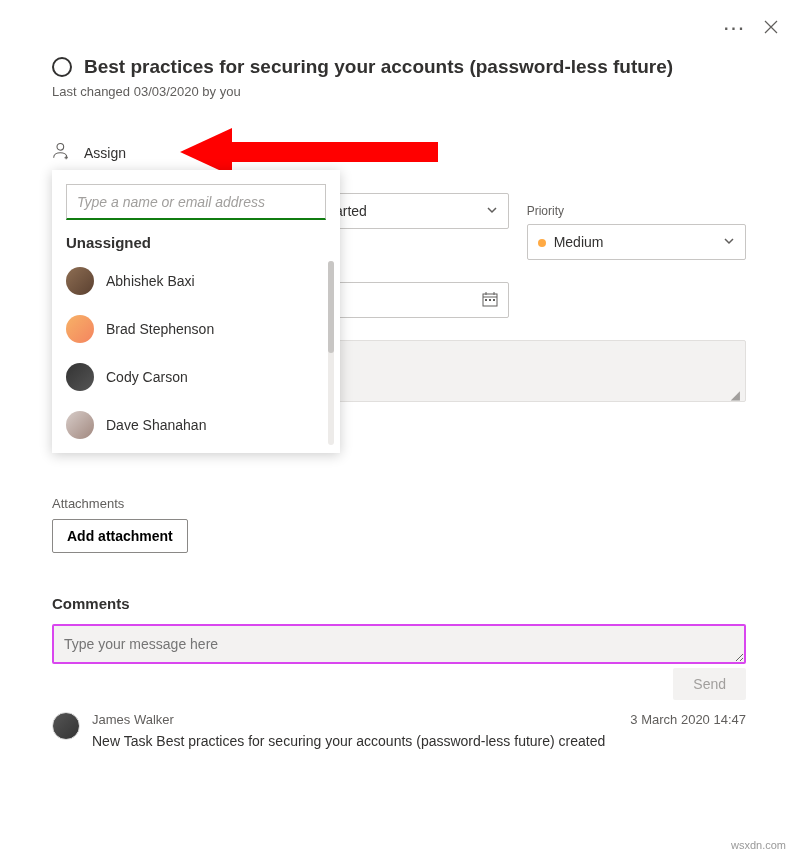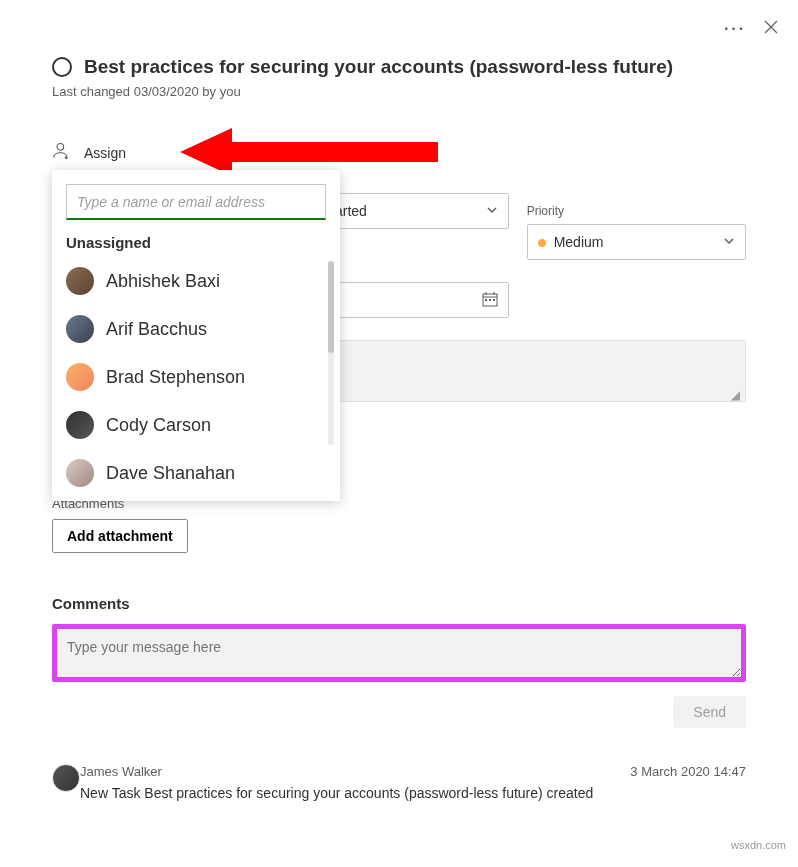--- a/index.html
+++ b/index.html
@@ -25,41 +25,41 @@
     .date-row { margin-top: 22px; display: flex; gap: 18px; }
     .date-input { border: 1px solid #c8c6c4; height: 36px; display: flex; align-items: center; justify-content: space-between; padding: 0 10px; border-radius: 2px; font-size: 14px; color: #605e5c; width: 220px; }
     .notes-field { margin-top: 22px; }
     .desc-textarea { width: 100%; border: 1px solid #e1dfdd; background: #f3f2f1; height: 62px; padding: 10px; font-size: 14px; font-family: inherit; color: #605e5c; border-radius: 2px; resize: none; position: relative; }
     .resize-handle { position: absolute; bottom: 4px; right: 6px; color: #a19f9d; font-size: 12px; }
     .attachments-section { margin-top: 90px; }
     .attachments-label { font-size: 13px; color: #605e5c; margin-bottom: 8px; }
     .add-attachment-btn { border: 1px solid #8a8886; background: #fff; padding: 8px 14px; font-size: 14px; font-weight: 600; border-radius: 2px; }
     .comments-section { margin-top: 42px; }
     .comments-label { font-size: 15px; font-weight: 600; margin-bottom: 12px; }
-    .comment-input { width: 100%; background: #f3f2f1; border: 5px solid #d946ef; height: 58px; padding: 10px; font-size: 14px; font-family: inherit; color: #605e5c; border-radius: 2px; }
-    .send-row { margin-top: 10px; display: flex; justify-content: flex-end; }
+    .comment-input { width: 100%; background: #f3f2f1; border: 2px solid #d946ef; height: 40px; padding: 10px; font-size: 14px; font-family: inherit; color: #605e5c; border-radius: 2px; }
+    .send-row { display: flex; justify-content: flex-end; }
     .send-btn { background: #f3f2f1; border: none; padding: 8px 20px; font-size: 14px; color: #a19f9d; border-radius: 2px; }
-    .comment-item { margin-top: 36px; display: flex; }
+    .comment-item { margin-top: 12px; display: flex; gap: 12px; }
     .avatar-sm { width: 28px; height: 28px; border-radius: 50%; background: linear-gradient(135deg,#555,#333); border: 1px solid #ddd; flex-shrink: 0; }
     .comment-body { flex: 1; }
     .comment-header { display: flex; justify-content: space-between; font-size: 13px; }
     .comment-author { color: #605e5c; }
     .comment-date { color: #605e5c; }
     .comment-text { font-size: 14px; margin-top: 6px; }
     .watermark { position: absolute; bottom: 16px; right: 12px; font-size: 11px; color: #999; }
     
     .picker { position: absolute; left: 52px; top: 170px; width: 288px; background: #fff; box-shadow: 0 2px 12px rgba(0,0,0,0.2); z-index: 5; padding-bottom: 4px; }
     .picker-input-wrap { padding: 14px; }
     .picker-input { width: 100%; border: 1px solid #c8c6c4; border-bottom: 2px solid #107c10; height: 36px; padding: 0 10px; font-size: 14px; font-family: inherit; font-style: italic; }
     .picker-input::placeholder { color: #a19f9d; }
     .picker-section { padding: 0 14px 6px; font-size: 15px; font-weight: 600; }
     .picker-list { position: relative; }
     .scrollbar-track { position: absolute; right: 6px; top: 4px; width: 6px; height: 184px; background: #edebe9; border-radius: 3px; }
     .scrollbar-thumb { position: absolute; right: 6px; top: 4px; width: 6px; height: 92px; background: #c8c6c4; border-radius: 3px; }
-    .picker-item { display: flex; align-items: center; gap: 12px; padding: 10px 14px; font-size: 18px; }
+    .picker-item { display: flex; align-items: center; gap: 12px; padding: 10px 14px; font-size: 14px; }
     .picker-avatar { width: 28px; height: 28px; border-radius: 50%; flex-shrink: 0; }
     .av1 { background: linear-gradient(135deg,#8e6e53,#5a4030); }
     .av2 { background: linear-gradient(135deg,#6b7a8f,#3a4050); }
     .av3 { background: linear-gradient(135deg,#f7b267,#f4845f); }
     .av4 { background: linear-gradient(135deg,#333,#555); }
     .av5 { background: linear-gradient(135deg,#d7ccc8,#a1887f); }
     .desc-wrap { position: relative; }
     .cal-icon svg { width: 16px; height: 16px; }
     .chev-down { fill: none; stroke: #605e5c; stroke-width: 1.5; }
   </style>
@@ -170,24 +170,20 @@
   </div>
   <div class="picker-section">Unassigned</div>
   <div class="picker-list">
     <div class="scrollbar-track"></div>
     <div class="scrollbar-thumb"></div>
     <div class="picker-item">
       <div class="picker-avatar av1"></div>
       <span>Abhishek Baxi</span>
     </div>
     <div class="picker-item">
-      <div class="picker-avatar av2"></div>
-      <span>Arif Bacchus</span>
-    </div>
-    <div class="picker-item">
       <div class="picker-avatar av3"></div>
       <span>Brad Stephenson</span>
     </div>
     <div class="picker-item">
       <div class="picker-avatar av4"></div>
       <span>Cody Carson</span>
     </div>
     <div class="picker-item">
       <div class="picker-avatar av5"></div>
       <span>Dave Shanahan</span>

